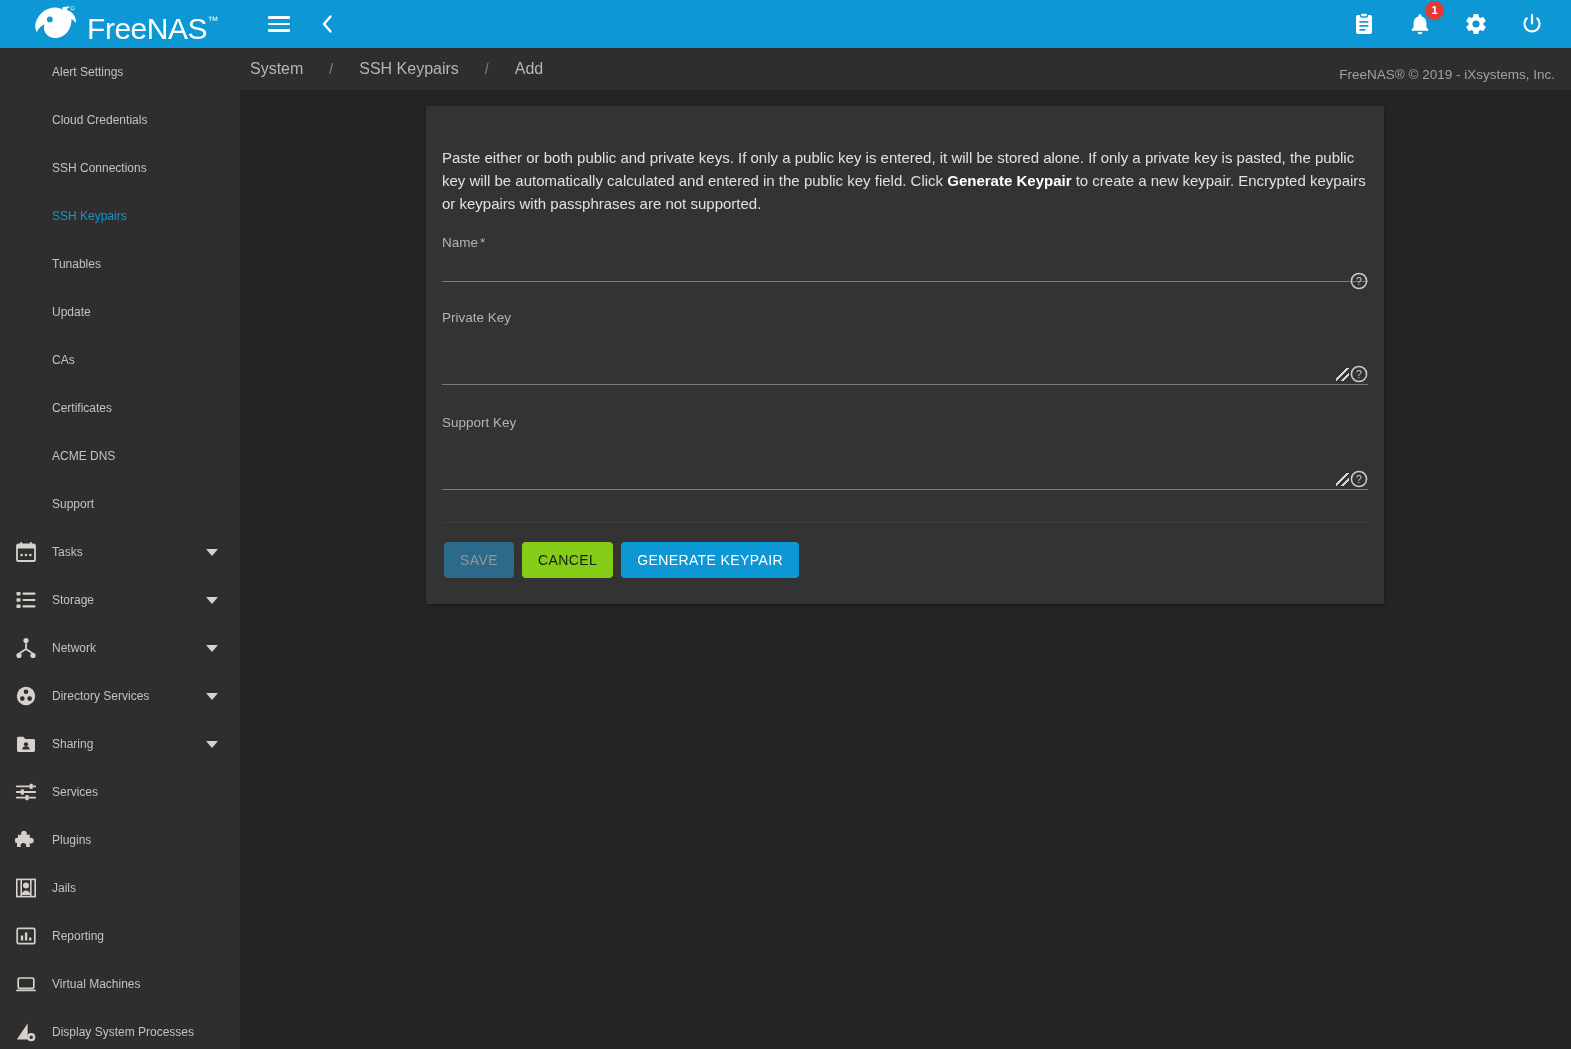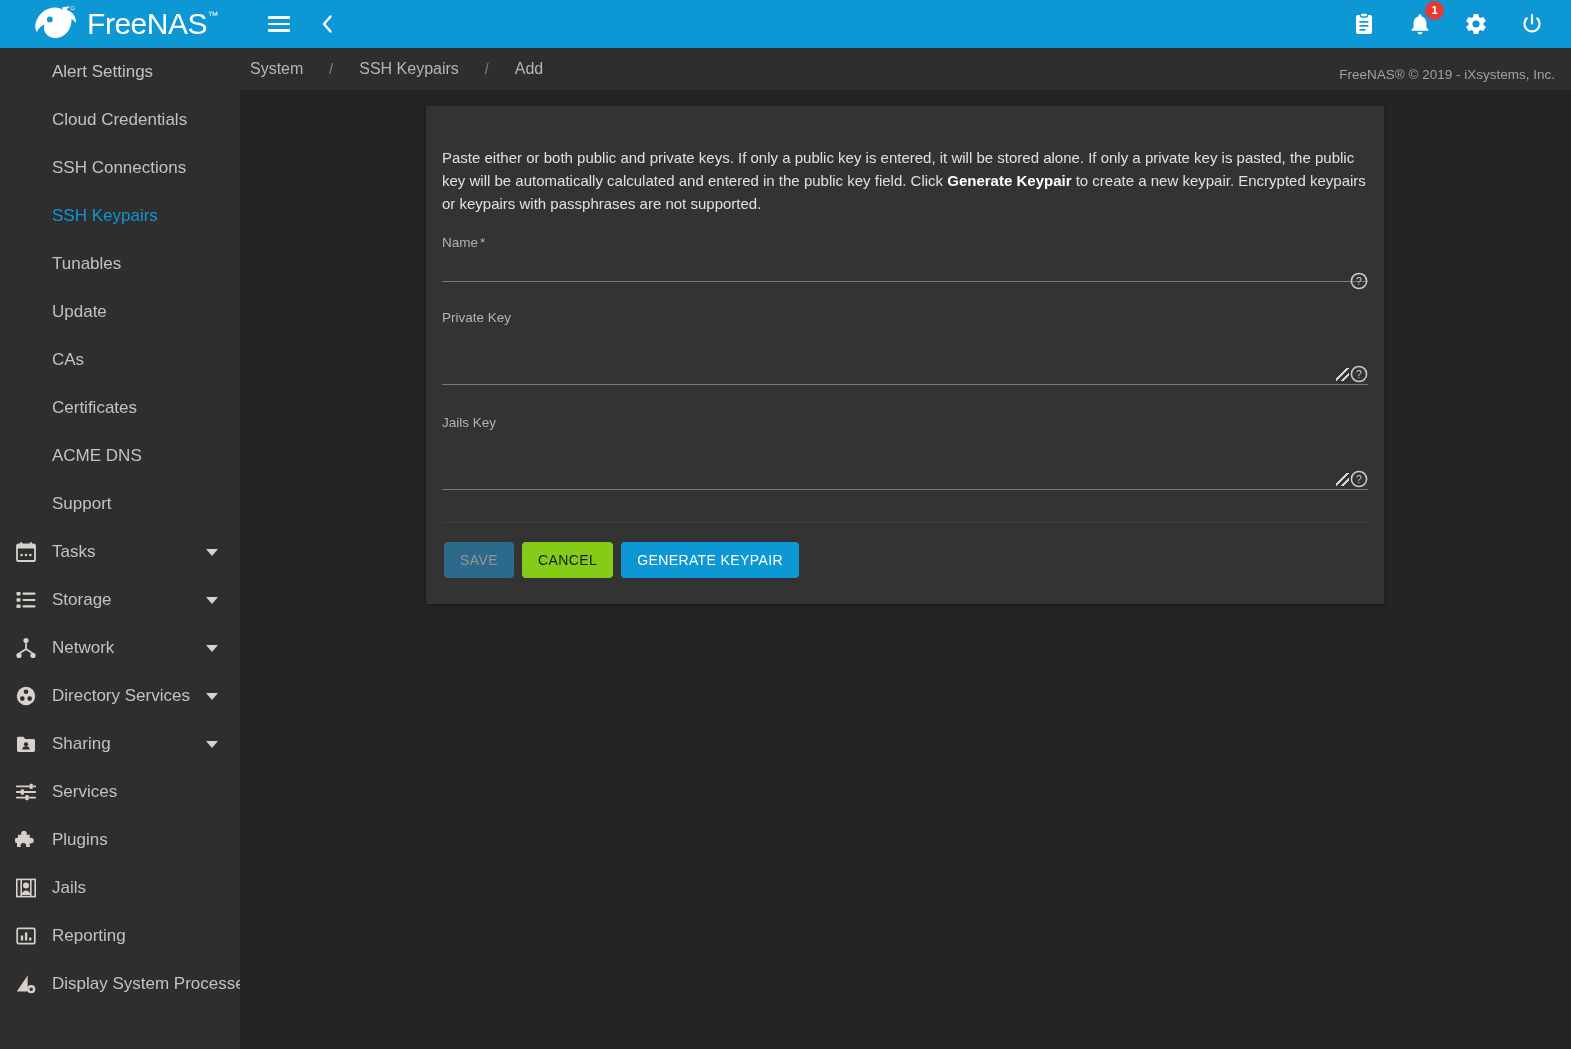--- a/index.html
+++ b/index.html
@@ -15,21 +15,21 @@
     width: 1571px; height: 48px;
     background: #0d97d5;
     display: flex; align-items: center;
     z-index: 30;
   }
   .brand {
     width: 240px; height: 48px;
     display: flex; align-items: center; justify-content: center;
     flex-shrink: 0;
   }
-  .brand-logo { display: flex; align-items: center; gap: 8px; }
+  .brand-logo { display: flex; align-items: flex-end; gap: 8px; }
   .brand-text {
     color: #fff; font-size: 30px; letter-spacing: -0.5px;
     font-weight: 400; line-height: 1; position: relative;
   }
   .brand-tm {
     position: absolute; top: 1px; right: -11px;
     font-size: 11px;
   }
   .topbar-left { display: flex; align-items: center; gap: 18px; padding-left: 24px; }
   .icon-btn {
@@ -59,21 +59,21 @@
   .sidebar {
     position: absolute; top: 0; left: 0;
     width: 240px; height: 1049px;
     background: #2e2e2e;
     overflow: hidden; padding-top: 48px;
     z-index: 20;
   }
   .nav-item {
     height: 48px; display: flex; align-items: center;
     padding-left: 14px; cursor: pointer;
-    color: #c6c1bc; font-size: 17px;
+    color: #c6c1bc; font-size: 12px;
   }
   .nav-item.sub { padding-left: 52px; }
   .nav-item.active { color: #0d97d5; }
   .nav-ico {
     width: 24px; height: 24px; margin-right: 14px;
     display: flex; align-items: center; justify-content: center;
     color: #d6d1cc; flex-shrink: 0;
   }
   .nav-label { flex: 1; white-space: nowrap; }
   .caret {
@@ -299,20 +299,29 @@
       <div class="nav-item">
         <span class="nav-ico">
           <svg width="22" height="22" viewBox="0 0 22 22">
             <rect x="2.2" y="3.4" width="17.6" height="15.2" rx="1.4" fill="none" stroke="#d6d1cc" stroke-width="1.7"></rect>
             <rect x="5.8" y="10.5" width="2.4" height="5" fill="#d6d1cc"></rect>
             <rect x="9.9" y="7.4" width="2.4" height="8.1" fill="#d6d1cc"></rect>
             <rect x="14" y="12.6" width="2.4" height="2.9" fill="#d6d1cc"></rect>
           </svg>
         </span>
         <span class="nav-label">Reporting</span>
+      </div>
+      <div class="nav-item">
+        <span class="nav-ico">
+          <svg width="22" height="22" viewBox="0 0 22 22">
+            <rect x="3.2" y="5" width="15.6" height="10.4" rx="1.3" fill="none" stroke="#d6d1cc" stroke-width="1.7"></rect>
+            <rect x="1.2" y="16.4" width="19.6" height="1.9" rx=".9" fill="#d6d1cc"></rect>
+          </svg>
+        </span>
+        <span class="nav-label">Virtual Machines</span>
       </div>
       <div class="nav-item">
         <span class="nav-ico">
           <svg width="22" height="22" viewBox="0 0 22 22">
             <path d="M1.8 18.4 L12.6 2.6 L12.6 18.4 Z" fill="#d6d1cc"></path>
             <circle cx="16.2" cy="16.2" r="4.1" fill="#d6d1cc"></circle>
             <circle cx="16.2" cy="16.2" r="1.7" fill="#2e2e2e"></circle>
           </svg>
         </span>
         <span class="nav-label">Display System Processes</span>
@@ -423,21 +432,21 @@
           <span class="help-ico">
             <svg width="18" height="18" viewBox="0 0 18 18" aria-hidden="true">
               <circle cx="9" cy="9" r="7.6" fill="none" stroke="#cfcac5" stroke-width="1.5"></circle>
               <text x="9" y="12.8" font-size="10.5" font-family="Liberation Sans, sans-serif" fill="#cfcac5" text-anchor="middle">?</text>
             </svg>
           </span>
         </div>
       </div>
 
       <div class="field field-pub">
-        <label class="field-label">Jails Key</label>
+        <label class="field-label">Support Key</label>
         <div class="ta-wrap">
           <textarea class="ta" placeholder="" style=""></textarea>
           <span class="grip"></span>
           <span class="help-ico">
             <svg width="18" height="18" viewBox="0 0 18 18" aria-hidden="true">
               <circle cx="9" cy="9" r="7.6" fill="none" stroke="#cfcac5" stroke-width="1.5"></circle>
               <text x="9" y="12.8" font-size="10.5" font-family="Liberation Sans, sans-serif" fill="#cfcac5" text-anchor="middle">?</text>
             </svg>
           </span>
         </div>

